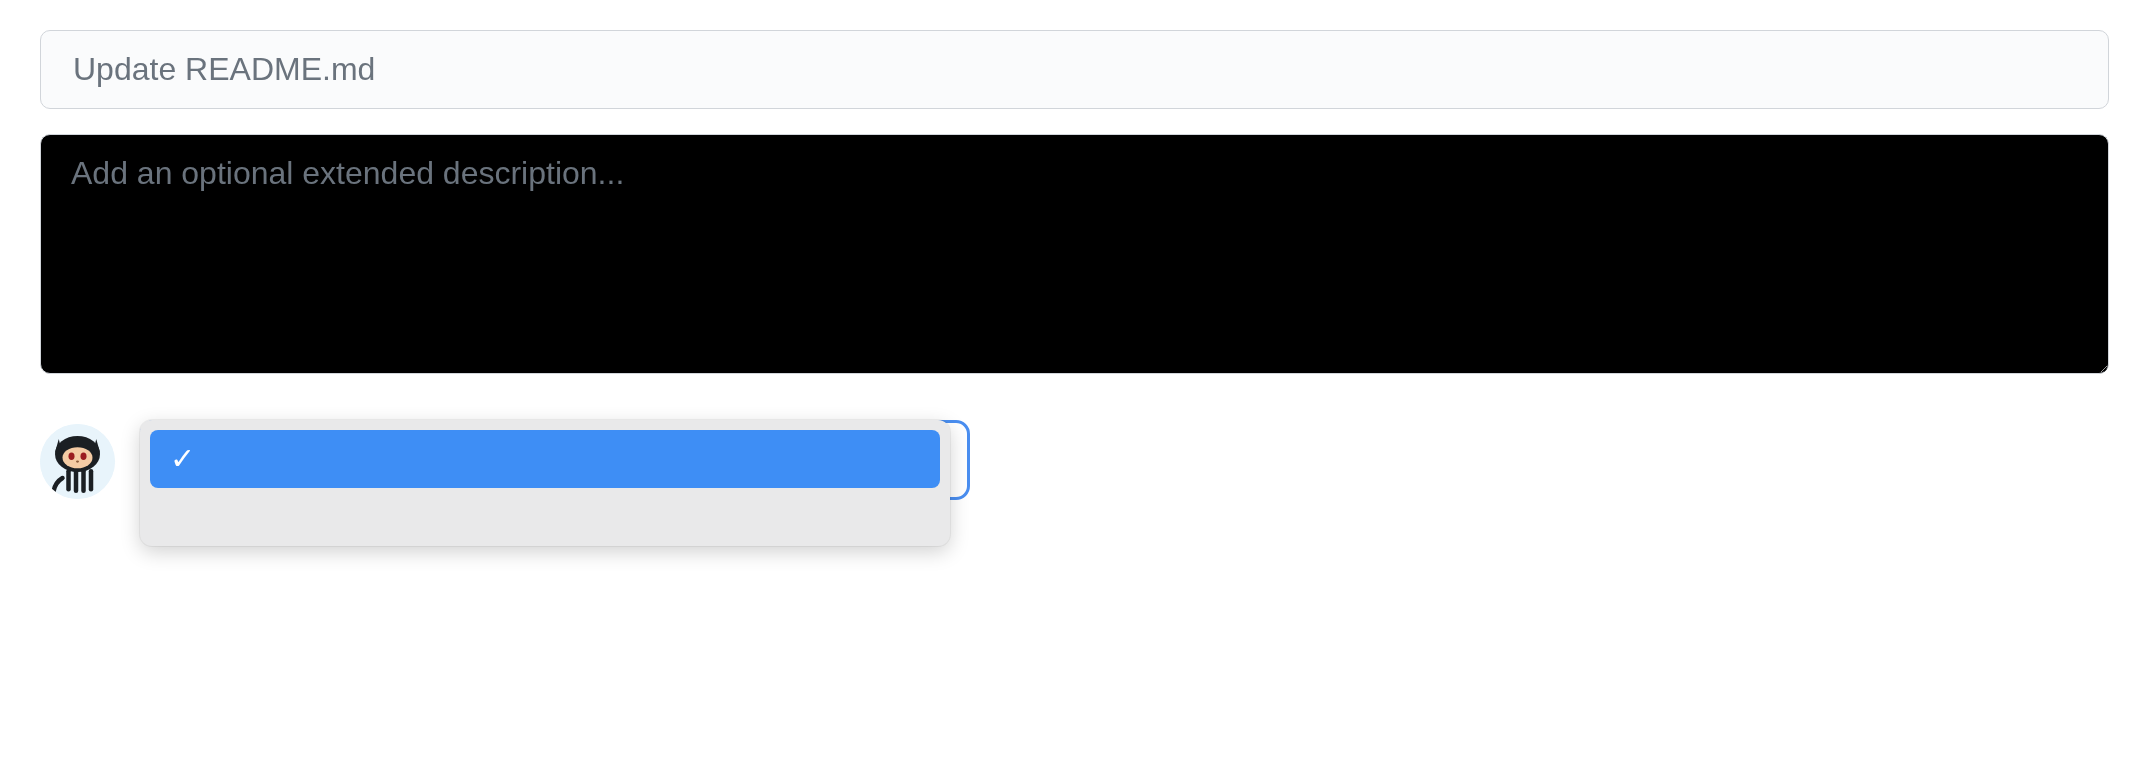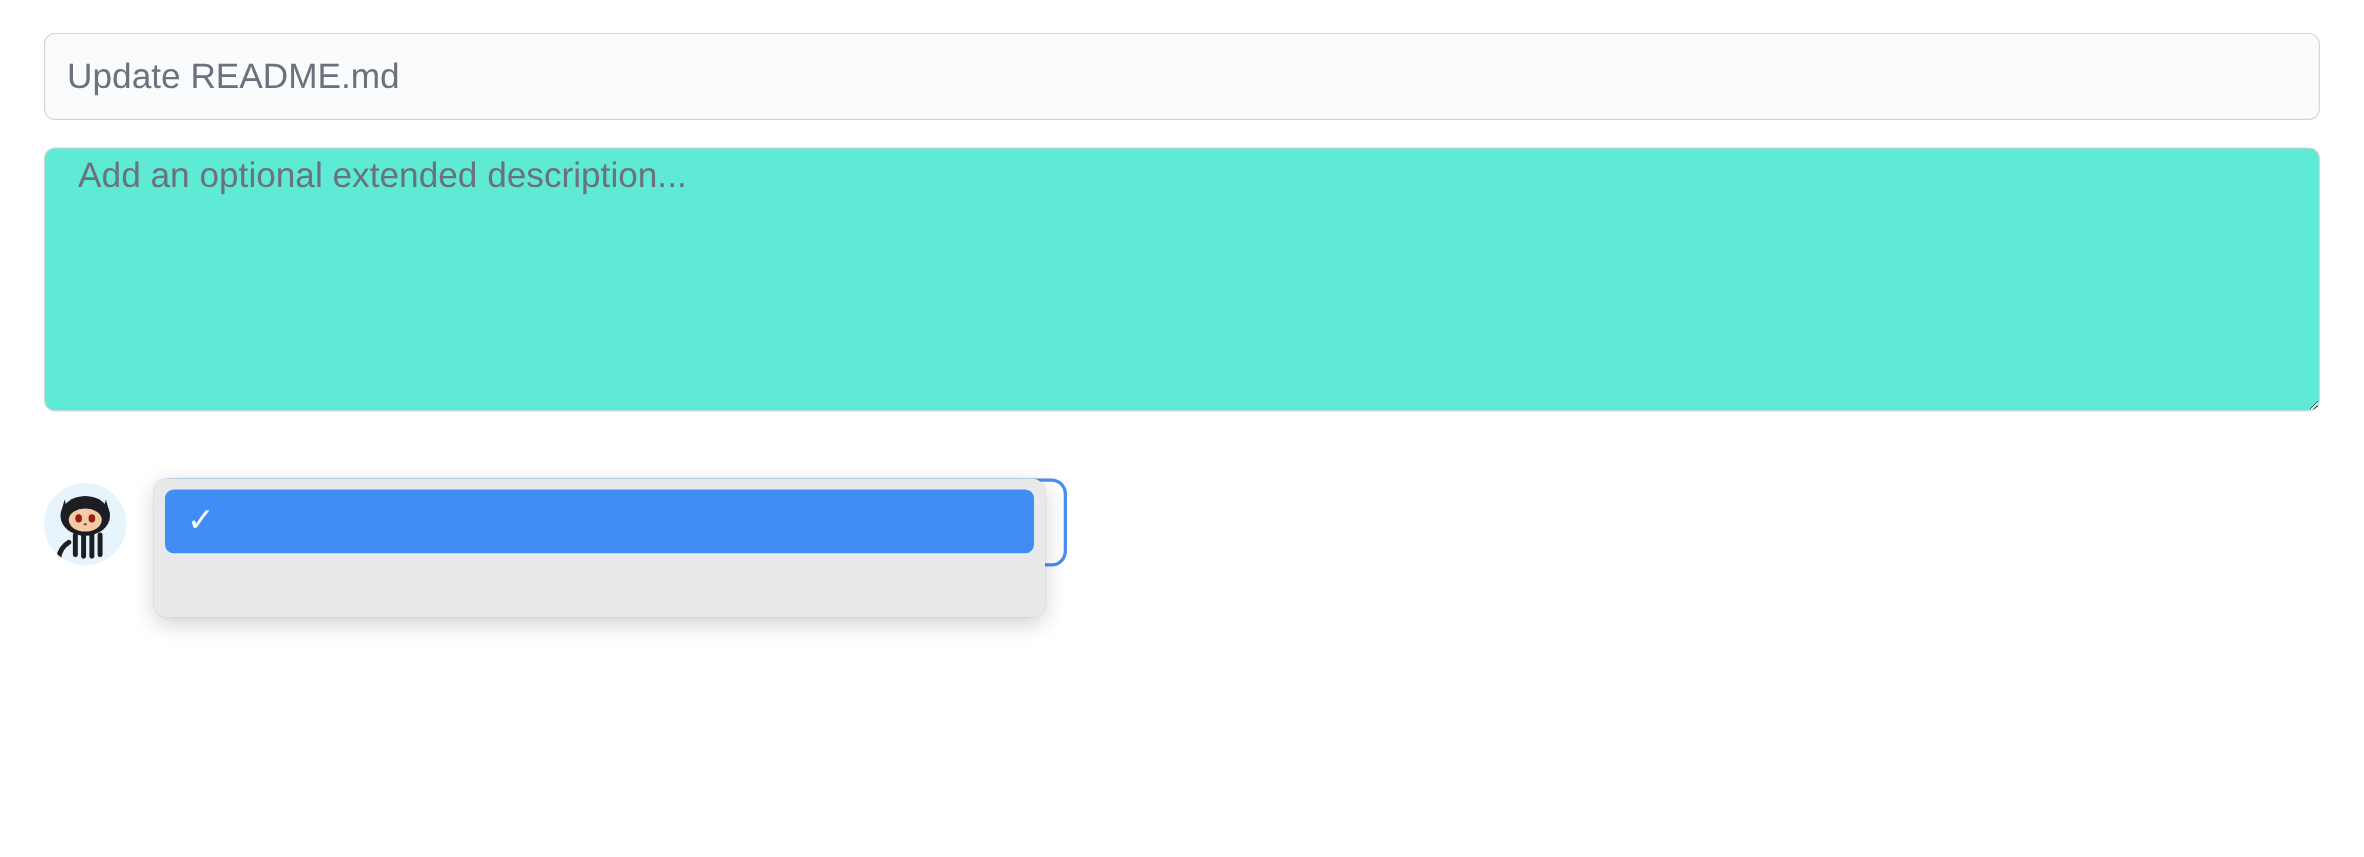--- a/index.html
+++ b/index.html
@@ -8,45 +8,45 @@
       padding: 0;
     }
     body {
       font-family: -apple-system, BlinkMacSystemFont, "Segoe UI", Helvetica, Arial, sans-serif;
       background: #ffffff;
       padding: 30px 40px;
       width: 2149px;
     }
     .commit-summary-input {
       width: 100%;
-      padding: 20px 20px;
+      padding: 20px 32px;
       font-size: 32px;
       color: #6a737d;
       background: #fafbfc;
       border: 1px solid #d1d5da;
       border-radius: 10px;
       outline: none;
       margin-bottom: 25px;
     }
     .commit-summary-input::placeholder {
       color: #6a737d;
     }
     .commit-description-textarea {
       width: 100%;
-      padding: 6px 30px;
+      padding: 20px 30px;
       font-size: 32px;
       color: #6a737d;
-      background: #5eead4;
+      background: #000000;
       border: 1px solid #d1d5da;
       border-radius: 10px;
       outline: none;
       min-height: 240px;
       resize: vertical;
       font-family: inherit;
-      margin-bottom: 56px;
+      margin-bottom: 42px;
     }
     .commit-description-textarea::placeholder {
       color: #6a737d;
     }
     .author-row {
       display: flex;
       align-items: flex-start;
       position: relative;
     }
     .avatar-wrap {

